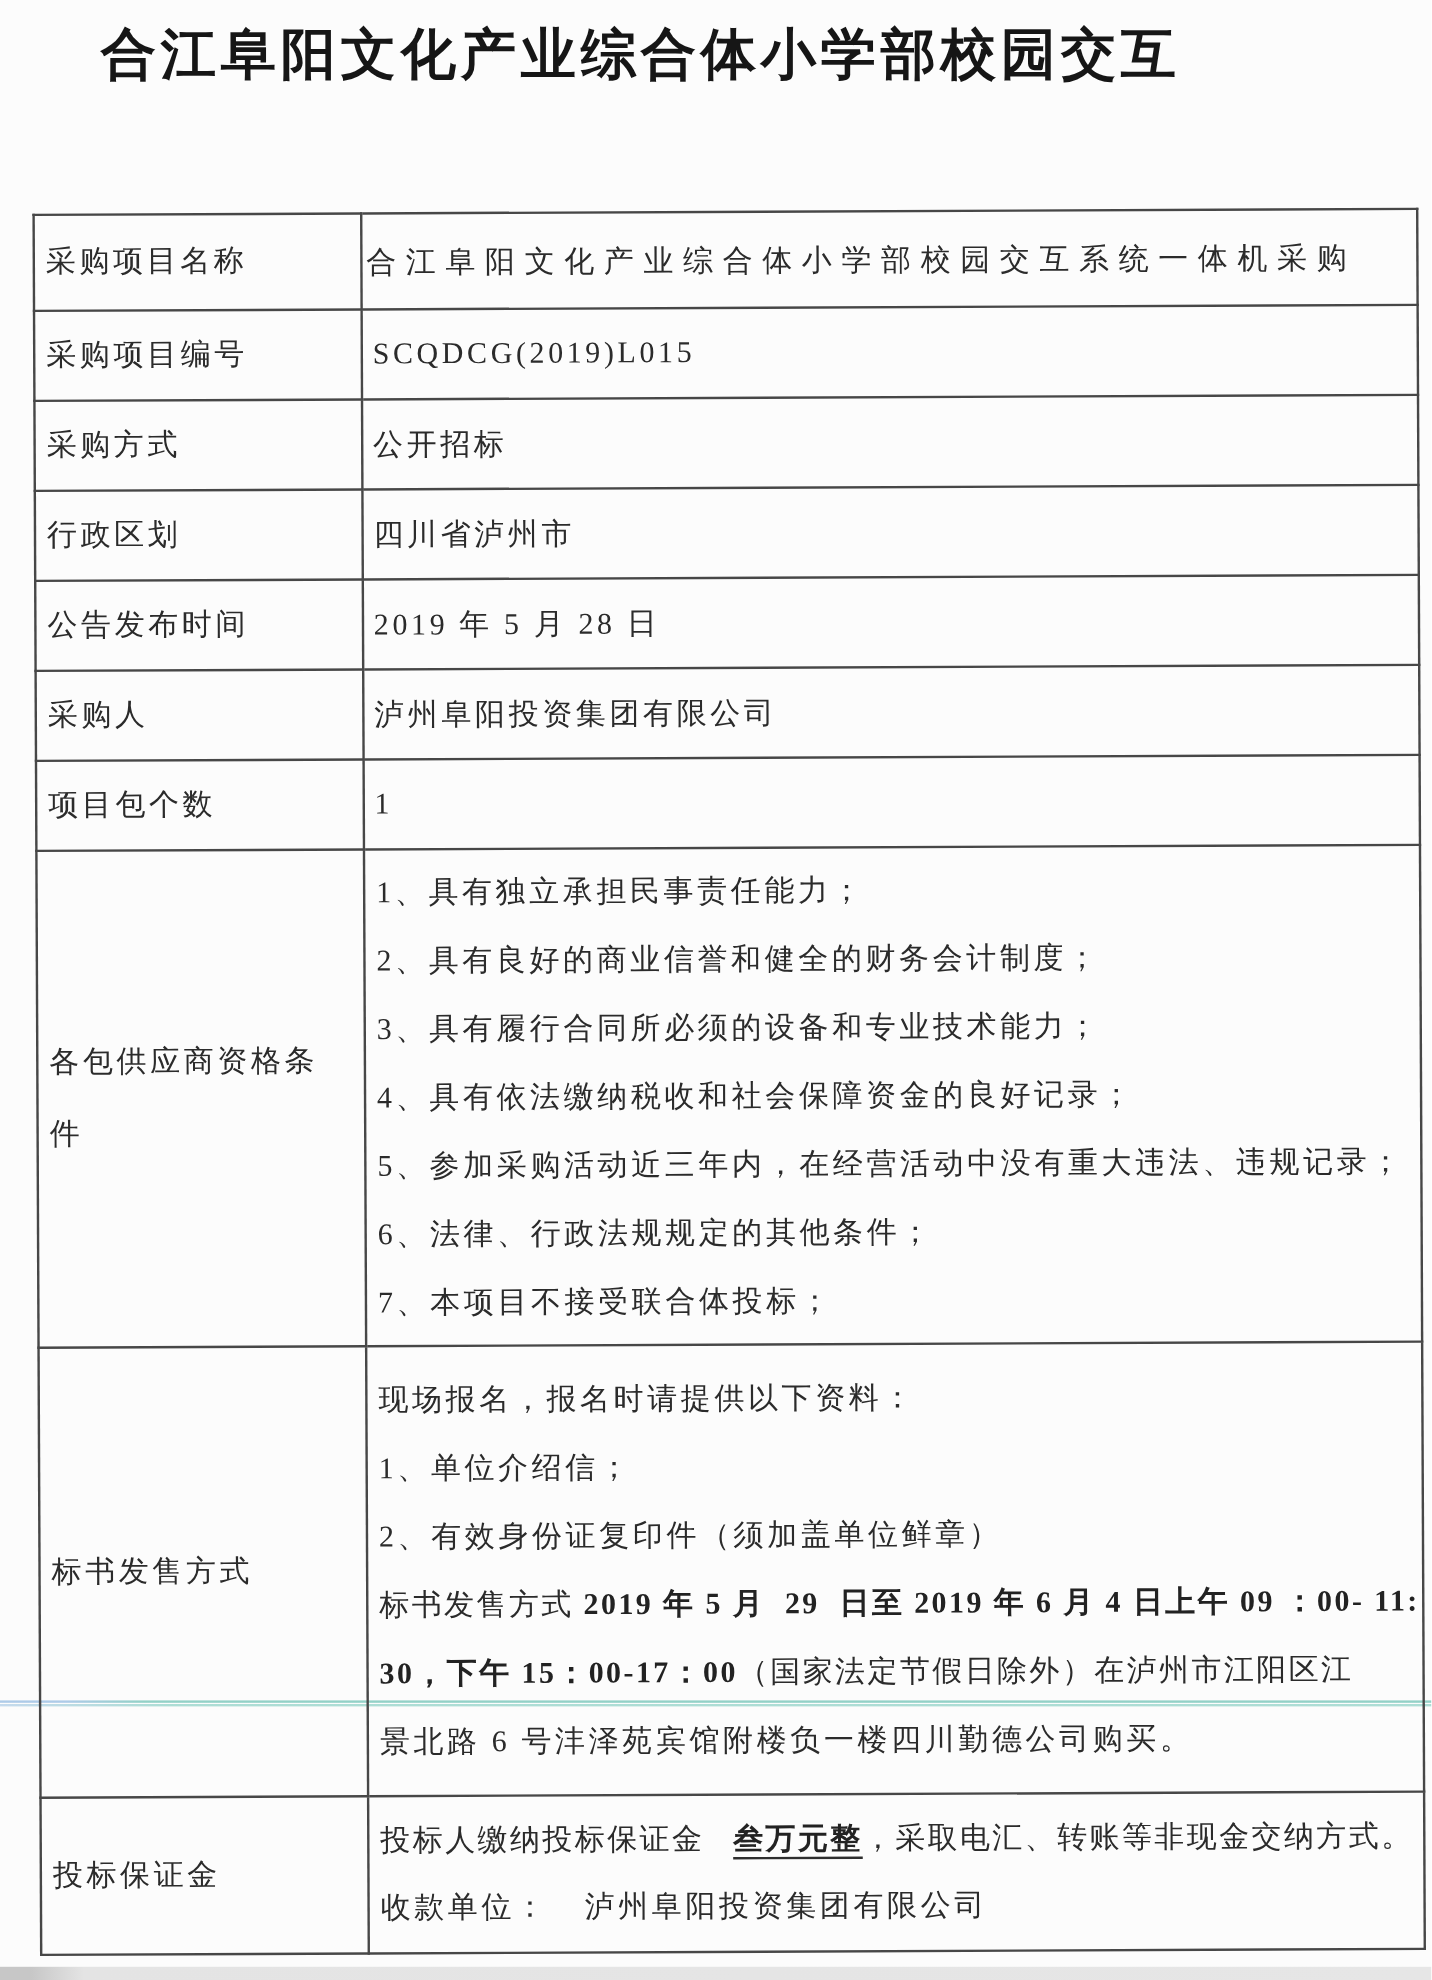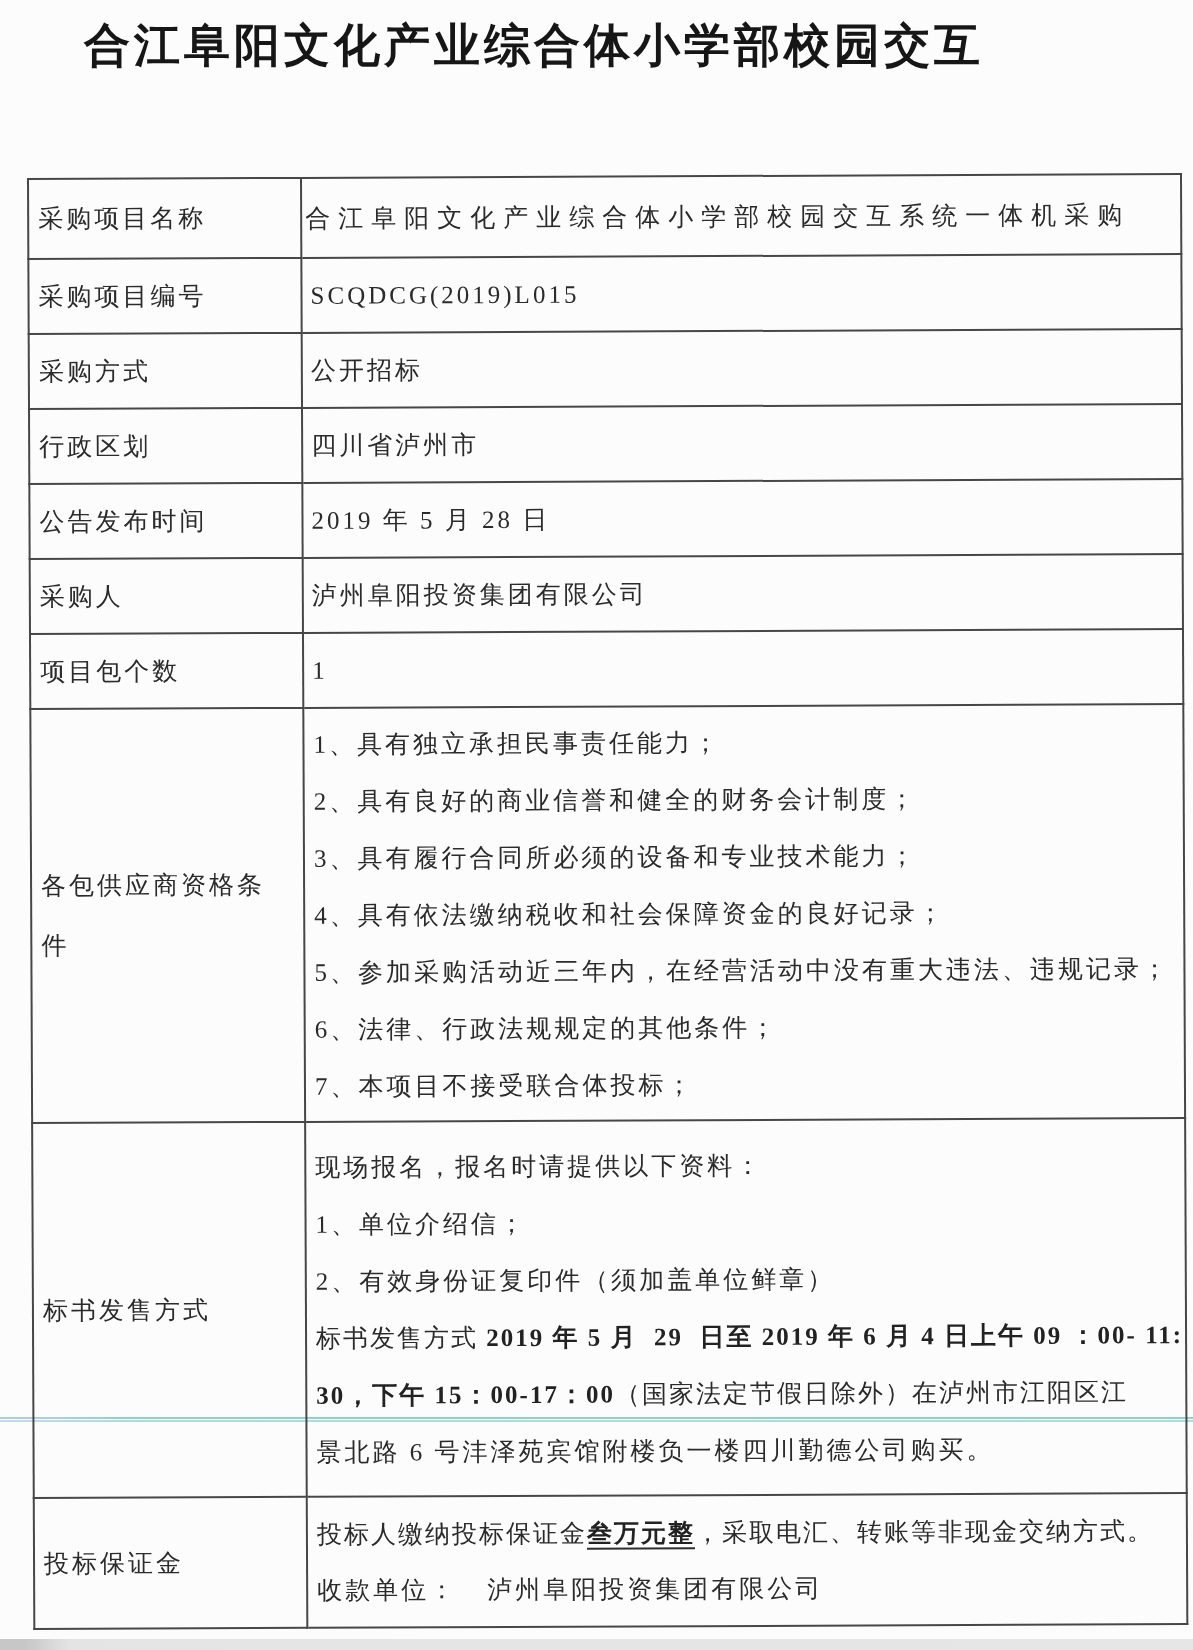--- a/index.html
+++ b/index.html
@@ -51,21 +51,21 @@
     vertical-align:middle;
     padding-left:8px;
     letter-spacing:3px;
   }
   td.v1{padding-left:3px;letter-spacing:8px;}
   td.multi{vertical-align:middle;padding-left:9px;}
   .mline{line-height:57px;white-space:pre;letter-spacing:3px;}
   .mline.tight{letter-spacing:2px;}
   .m56{line-height:56px;}
   b{font-weight:bold;color:#222;}
-  .u{border-bottom:2px solid #2e2e2e;padding-bottom:1px;}
+  .u{border-bottom:2px solid #2e2e2e;padding-bottom:1px;margin-left:24px;}
   .gap{margin-left:30px;}
   
   .scan-line{
     position:absolute;left:0;top:1417px;width:1193px;height:5px;z-index:1;
   }
   .scan-line .l1{
     height:2px;
     background:linear-gradient(90deg,#aecbe8 0px,#aecbe8 55px,#93d1c7 120px,#93d1c7 100%);
   }
   .scan-line .l2{

